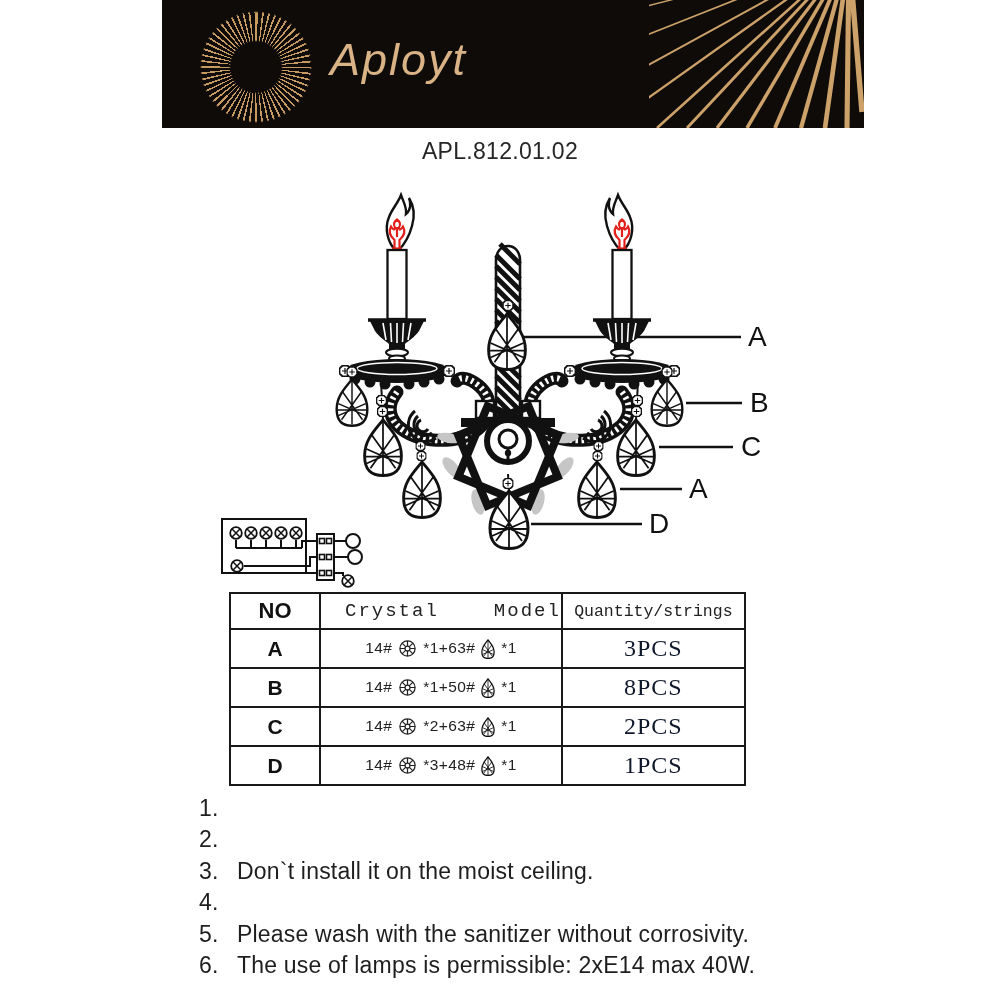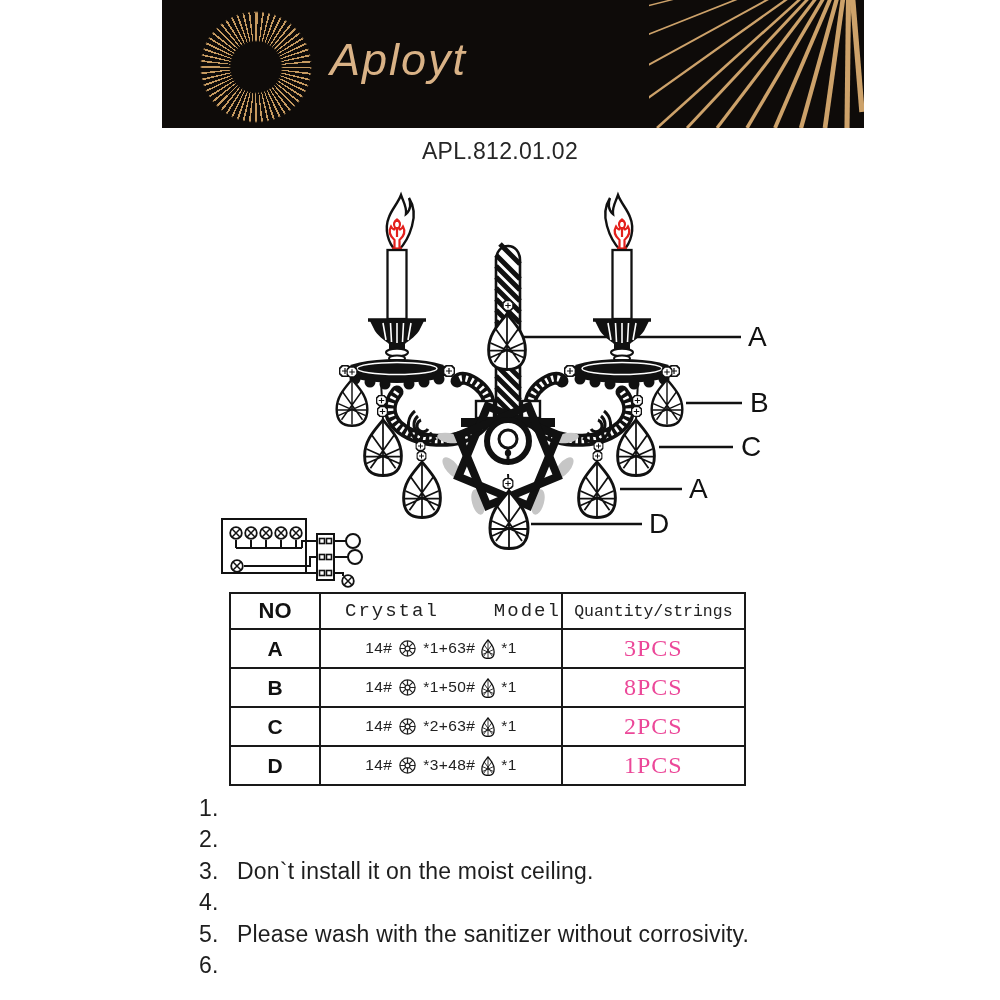--- a/index.html
+++ b/index.html
@@ -30,21 +30,21 @@
   .col-qty  { width:183px; }
   .row-head { height:36px; }
   .row-body { height:39px; }
   .no-head { font-size:22px; font-weight:700; color:#111; }
   .cry-head { font-family:"Liberation Mono", monospace; font-size:19px; letter-spacing:2px; color:#222;
               display:flex; justify-content:center; gap:55px;padding-left:24px; }
   .qty-head { font-family:"Liberation Mono", monospace; font-size:16.5px; letter-spacing:0px; color:#222; }
   .no-cell { font-size:21px; font-weight:700; color:#111; }
   .formula { display:flex; justify-content:center; align-items:flex-start; gap:6px;
              font-size:15.5px; font-weight:500; letter-spacing:0.4px; color:#222; }
-  .qty-cell { font-family:"Liberation Serif", serif; font-size:24px; color:#ec4899; letter-spacing:1px; }
+  .qty-cell { font-family:"Liberation Serif", serif; font-size:24px; color:#0f172a; letter-spacing:1px; }
   .crystal-ic { display:inline-block; vertical-align:middle; }
 
   
   .instructions { position:absolute; left:199px; top:795px; width:660px; list-style:none; }
   .instr-item { display:flex; height:31.4px; font-size:23px; letter-spacing:0.2px; color:#1e1e1e; }
   .instr-num { width:38px; flex:none; }
 </style>
 </head>
 <body>
 
@@ -344,14 +344,15 @@
     </li>
   <li class="instr-item">
       <span class="instr-num">4.</span>
     </li>
   <li class="instr-item">
       <span class="instr-num">5.</span>
       <span>Please wash with the sanitizer without corrosivity.</span>
     </li>
   <li class="instr-item">
       <span class="instr-num">6.</span>
+      <span>The use of lamps is permissible: 2xE14 max 40W.</span>
     </li>
 </ol>
 
 </body></html>

